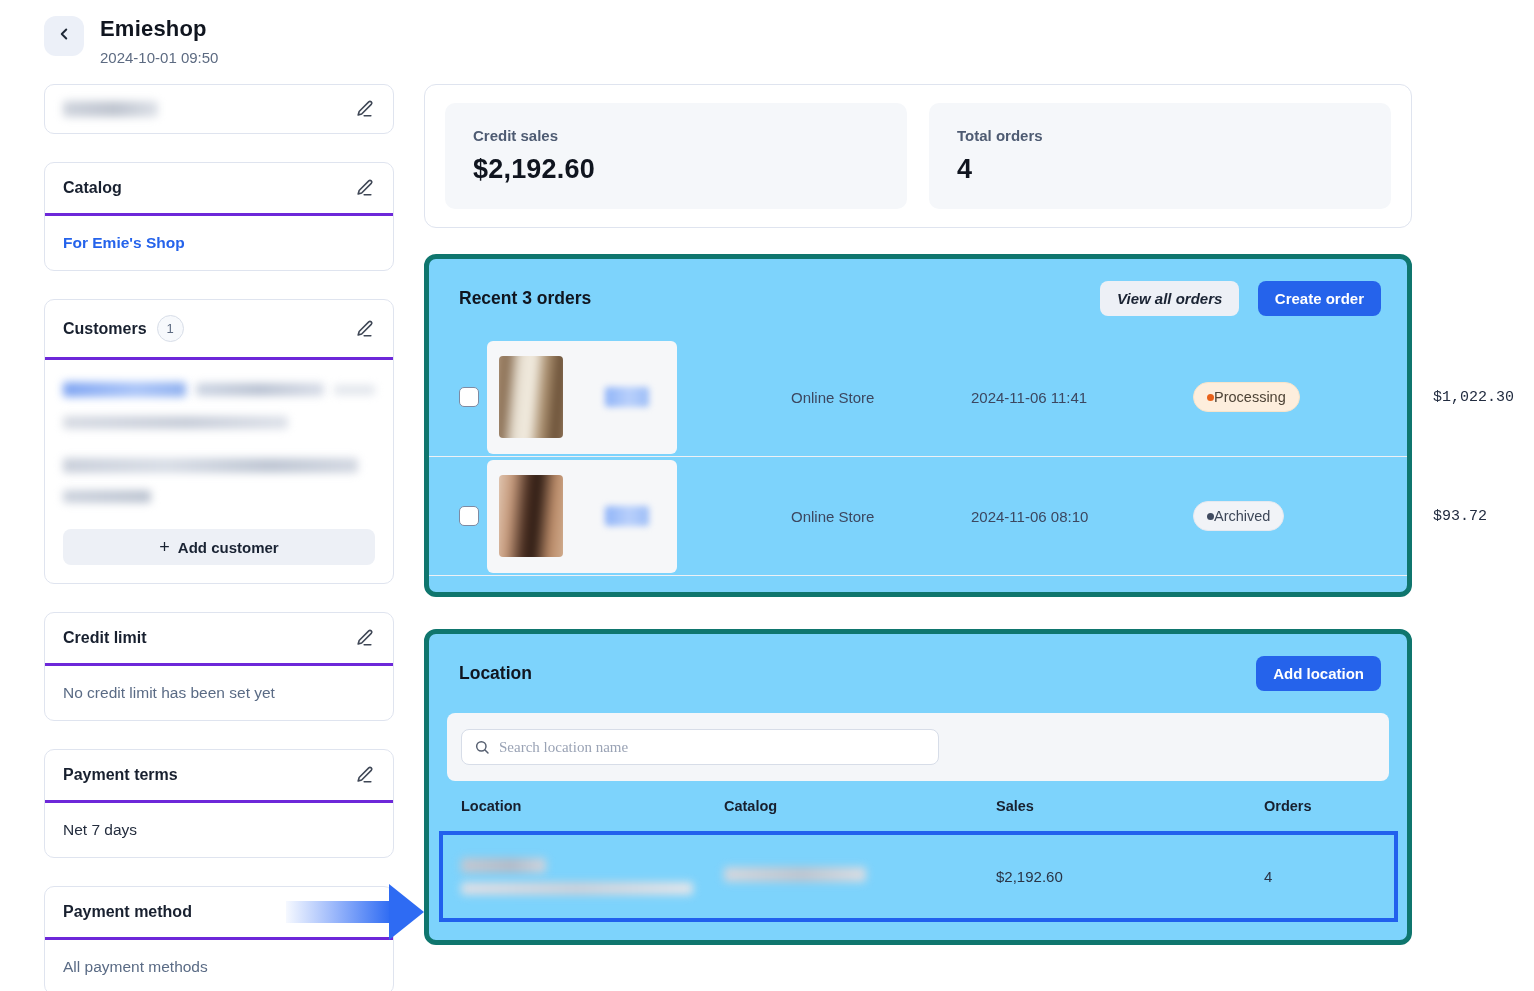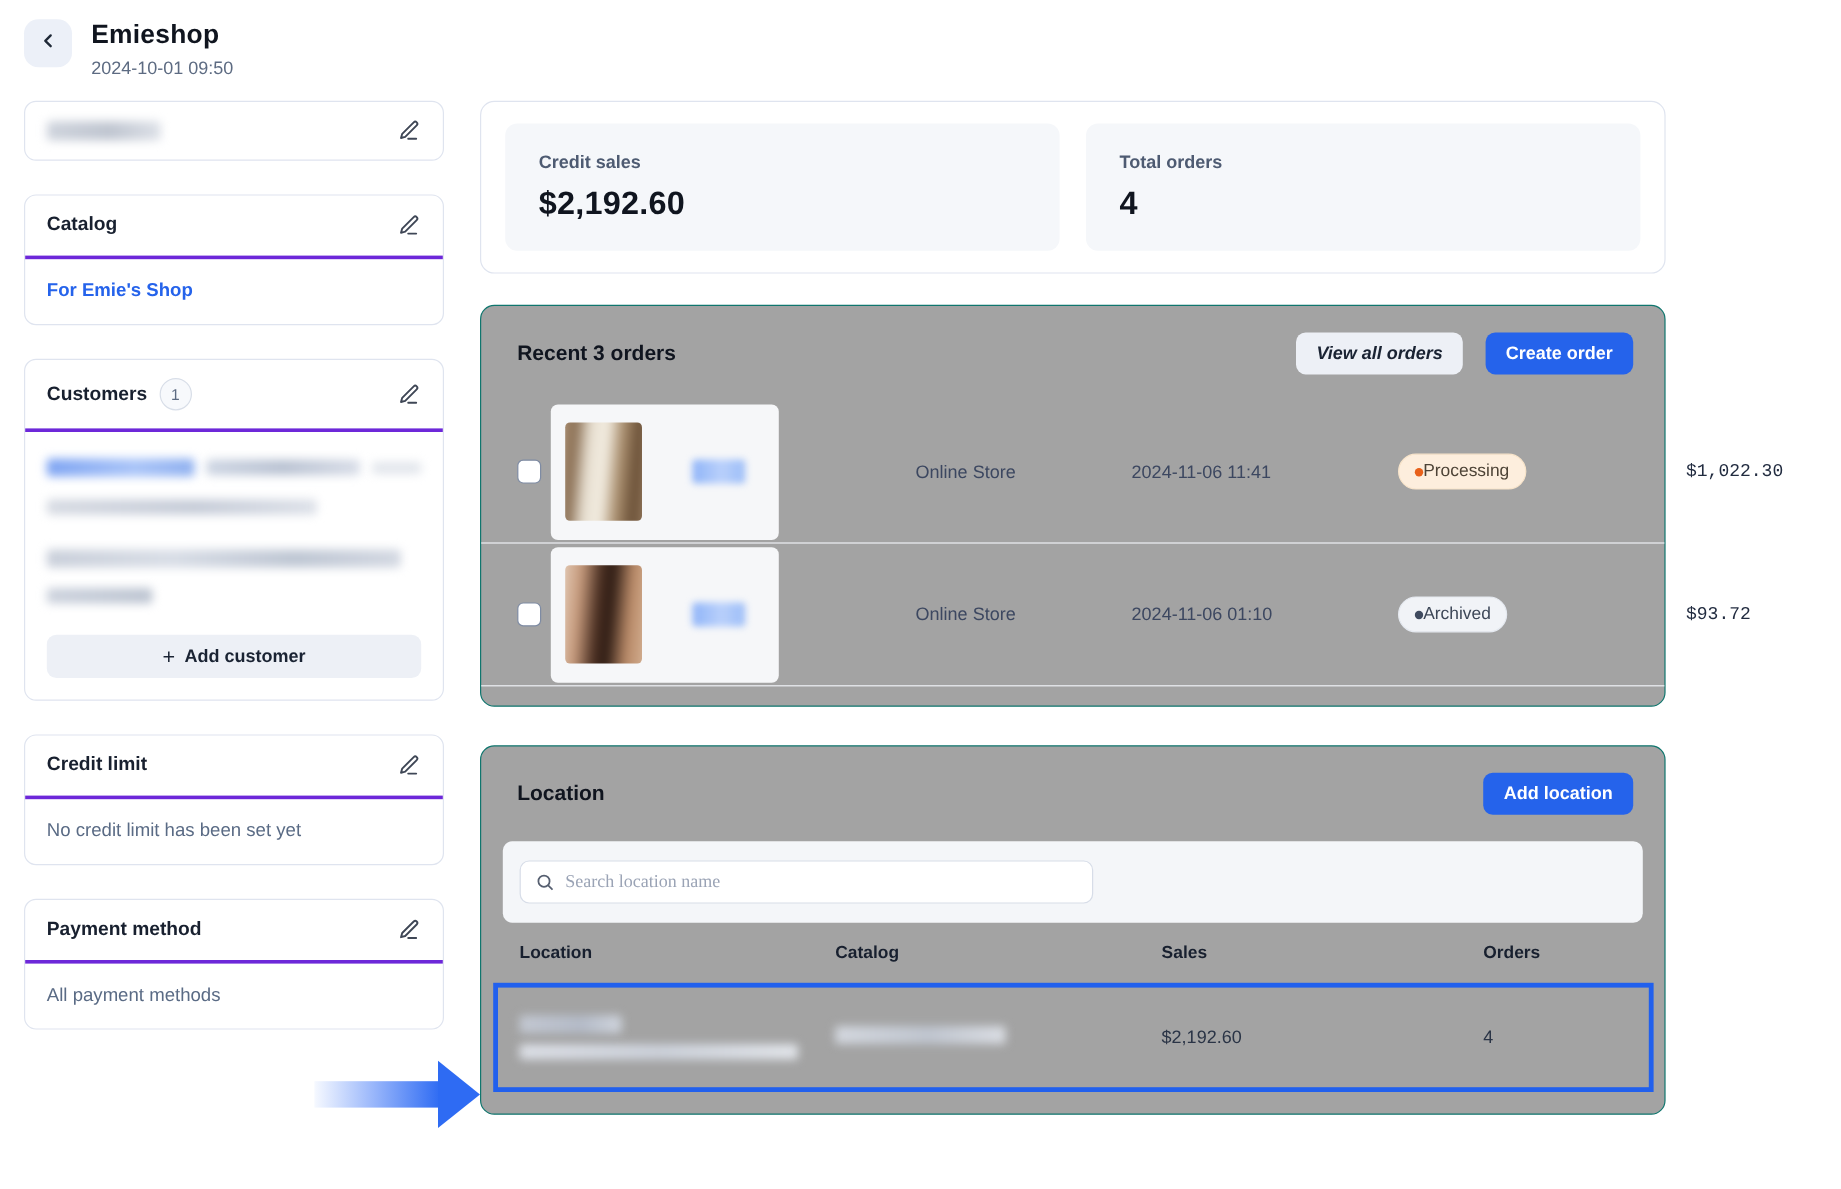--- a/index.html
+++ b/index.html
@@ -1,20 +1,20 @@
 <!DOCTYPE html>
 <html><head>
 <meta charset="utf-8">
 <style>
   * { margin:0; padding:0; box-sizing:border-box; }
   html,body { width:1534px; height:991px; background:#fff; overflow:hidden;
     font-family:"Liberation Sans","DejaVu Sans",sans-serif; color:#1a2333; }
 
   
-  .page { position:relative; width:1432px; height:991px; }
+  .page { position:relative; width:1432px; height:991px;margin-left:24px; }
   .hdr { display:flex; align-items:flex-start; gap:16px; padding:16px 0 0 20px; }
   .back-btn { width:40px; height:40px; border-radius:12px; background:#ecf0f8;
     display:flex; align-items:center; justify-content:center; cursor:pointer; flex:none; }
   .hdr-title { font-size:22px; font-weight:700; color:#10151f; letter-spacing:.2px; }
   .hdr-sub { font-size:15px; color:#5d6b82; margin-top:7px; }
 
   
   .content { display:flex; gap:30px; padding:18px 44px 0 20px; align-items:flex-start; }
   .sidebar { width:350px; flex:none; }
   .main { flex:1; min-width:0; }
@@ -43,21 +43,21 @@
     font-family:inherit; display:flex; align-items:center; justify-content:center; gap:8px; cursor:pointer; }
 
   
   .stats-card { border:1px solid #dfe4ef; border-radius:12px; padding:18px 20px;
     display:flex; gap:22px; margin-bottom:26px; }
   .stat { flex:1; background:#f5f7fa; border-radius:10px; padding:24px 28px; }
   .stat .lbl { font-size:15px; color:#4e5b72; font-weight:600; }
   .stat .val { font-size:27px; font-weight:700; color:#10151f; margin-top:10px; letter-spacing:.2px; }
 
   
-  .bcard { border:1px solid #0f766e; border-radius:12px; background:#a3a3a3; }
+  .bcard { border:5px solid #0f766e; border-radius:12px; background:#7dd3fc; }
   .bcard-head { display:flex; align-items:center; justify-content:space-between;
     padding:22px 26px 22px 30px; }
   .bcard-title { font-size:17.5px; font-weight:700; color:#10151f; }
   .btn { border:none; border-radius:8px; font-family:inherit; font-size:15px; font-weight:600;
     padding:9px 17px; cursor:pointer; }
   .btn-light { background:#edf0f6; color:#1a2333; margin-right:14px;font-style:italic; }
   .btn-blue { background:#2563eb; color:#fff; }
 
   
   .ogrid { display:grid; grid-template-columns:40px 106px 186px 180px 222px 240px 1fr;
@@ -191,20 +191,32 @@
           <span class="edit-ic">
             <svg width="20" height="20" viewBox="0 0 24 24" fill="none" stroke="#3f4756" stroke-width="1.9" stroke-linecap="round" stroke-linejoin="round">
                 <path d="M13 20h8" transform="translate(-2,0)"></path>
                 <path d="M16.5 3.5a2.12 2.12 0 0 1 3 3L8 18l-4.2 1.2L5 15Z"></path>
               </svg>
           </span>
         </div>
         <div class="scard-body muted-val">No credit limit has been set yet</div>
       </div>
 
+      <div class="scard">
+        <div class="scard-head">
+          <span class="t">Payment terms</span>
+          <span class="edit-ic">
+            <svg width="20" height="20" viewBox="0 0 24 24" fill="none" stroke="#3f4756" stroke-width="1.9" stroke-linecap="round" stroke-linejoin="round">
+                <path d="M13 20h8" transform="translate(-2,0)"></path>
+                <path d="M16.5 3.5a2.12 2.12 0 0 1 3 3L8 18l-4.2 1.2L5 15Z"></path>
+              </svg>
+          </span>
+        </div>
+        <div class="scard-body dark-val">Net 7 days</div>
+      </div>
 
       <div class="scard" style="margin-bottom:0;">
         <div class="scard-head">
           <span class="t">Payment method</span>
           <span class="edit-ic">
             <svg width="20" height="20" viewBox="0 0 24 24" fill="none" stroke="#3f4756" stroke-width="1.9" stroke-linecap="round" stroke-linejoin="round">
                 <path d="M13 20h8" transform="translate(-2,0)"></path>
                 <path d="M16.5 3.5a2.12 2.12 0 0 1 3 3L8 18l-4.2 1.2L5 15Z"></path>
               </svg>
           </span>
@@ -265,21 +277,21 @@
             </div>
           <div>
               <div class="pimg pimg2">
                 <div></div>
               </div>
             </div>
           <div>
               <div class="ochip"></div>
             </div>
           <div>Online Store</div>
-          <div>2024-11-06 01:10</div>
+          <div>2024-11-06 08:10</div>
           <div><span class="badge badge-archived">
                 <span class="dot"></span>
                 <span>Archived</span>
               </span></div>
           <div class="ocell-total">$93.72</div>
         </div>
 
         <div class="orders-bottom-pad"></div>
       </div>
 

